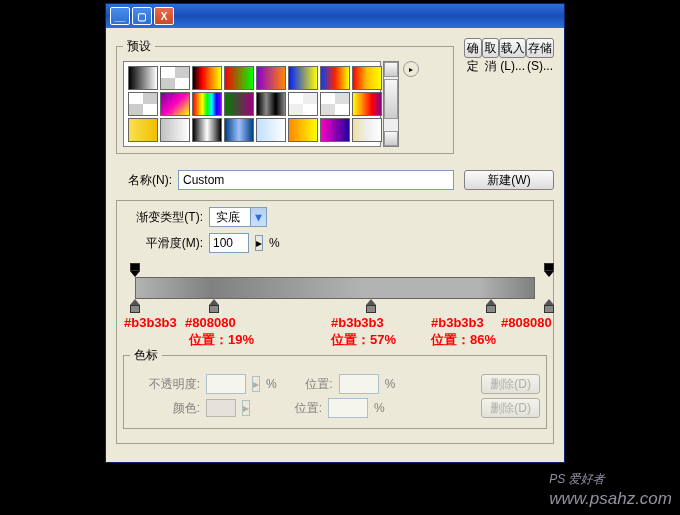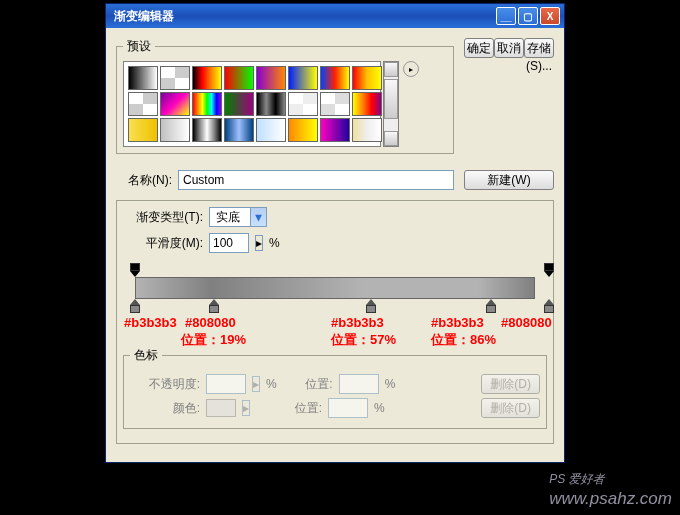--- a/index.html
+++ b/index.html
@@ -47,21 +47,20 @@
 .subrow .psbtn { width: auto; padding: 0 8px; }
 .colorbox { width: 30px; height: 18px; border:1px solid #888; background:#ddd; opacity:.5;}
 .watermark { position: absolute; right: 8px; bottom: 6px; color: rgba(180,180,200,.8); font-size: 18px; font-style: italic; font-family: Georgia, serif; }
 .watermark small{font-size:17px;}
 </style>
 </head>
 <body>
 
 <div class="dialog">
   <div class="titlebar">
-    <div class="title">渐变编辑器</div>
     <div class="winbtns">
       <div class="winbtn">__</div>
       <div class="winbtn">▢</div>
       <div class="winbtn close">X</div>
     </div>
   </div>
 
   <div class="body">
     <div class="row">
       <div class="left-col">
@@ -103,20 +102,21 @@
               </div>
             </div>
             <div class="play">▸</div>
           </div>
         </fieldset>
       </div>
       <div class="right-col">
         <div class="psbtn">确定</div>
         <div class="psbtn">取消</div>
         <div style="height:6px"></div>
+        <div class="psbtn">载入(L)...</div>
         <div class="psbtn">存储(S)...</div>
       </div>
     </div>
 
     <div class="row" style="margin-top:8px; align-items:flex-start;">
       <div style="flex:1;">
         <div class="name-row">
           <span class="label" style="width:56px;">名称(N):</span>
           <input type="text" value="Custom" style="">
         </div>
@@ -170,21 +170,21 @@
               <div class="tip"></div>
               <div class="body"></div>
             </div>
             <div class="cstop" style="left: 426px;">
               <div class="tip"></div>
               <div class="body"></div>
             </div>
           </div>
         <span class="ann" style="left:1px;">#b3b3b3</span>
         <span class="ann" style="left:62px;">#808080</span>
-        <span class="ann" style="left:58px; top:72px;">位置：19%</span>
+        <span class="ann" style="left:66px; top:72px;">位置：19%</span>
         <span class="ann" style="left:208px;">#b3b3b3</span>
         <span class="ann" style="left:208px; top:72px;">位置：57%</span>
         <span class="ann" style="left:308px;">#b3b3b3</span>
         <span class="ann" style="left:308px; top:72px;">位置：86%</span>
         <span class="ann" style="left:378px;">#808080</span>
       </div>
 
       <fieldset class="stops-fs" style="margin-top:28px;">
         <legend>色标</legend>
         <div class="subrow">

